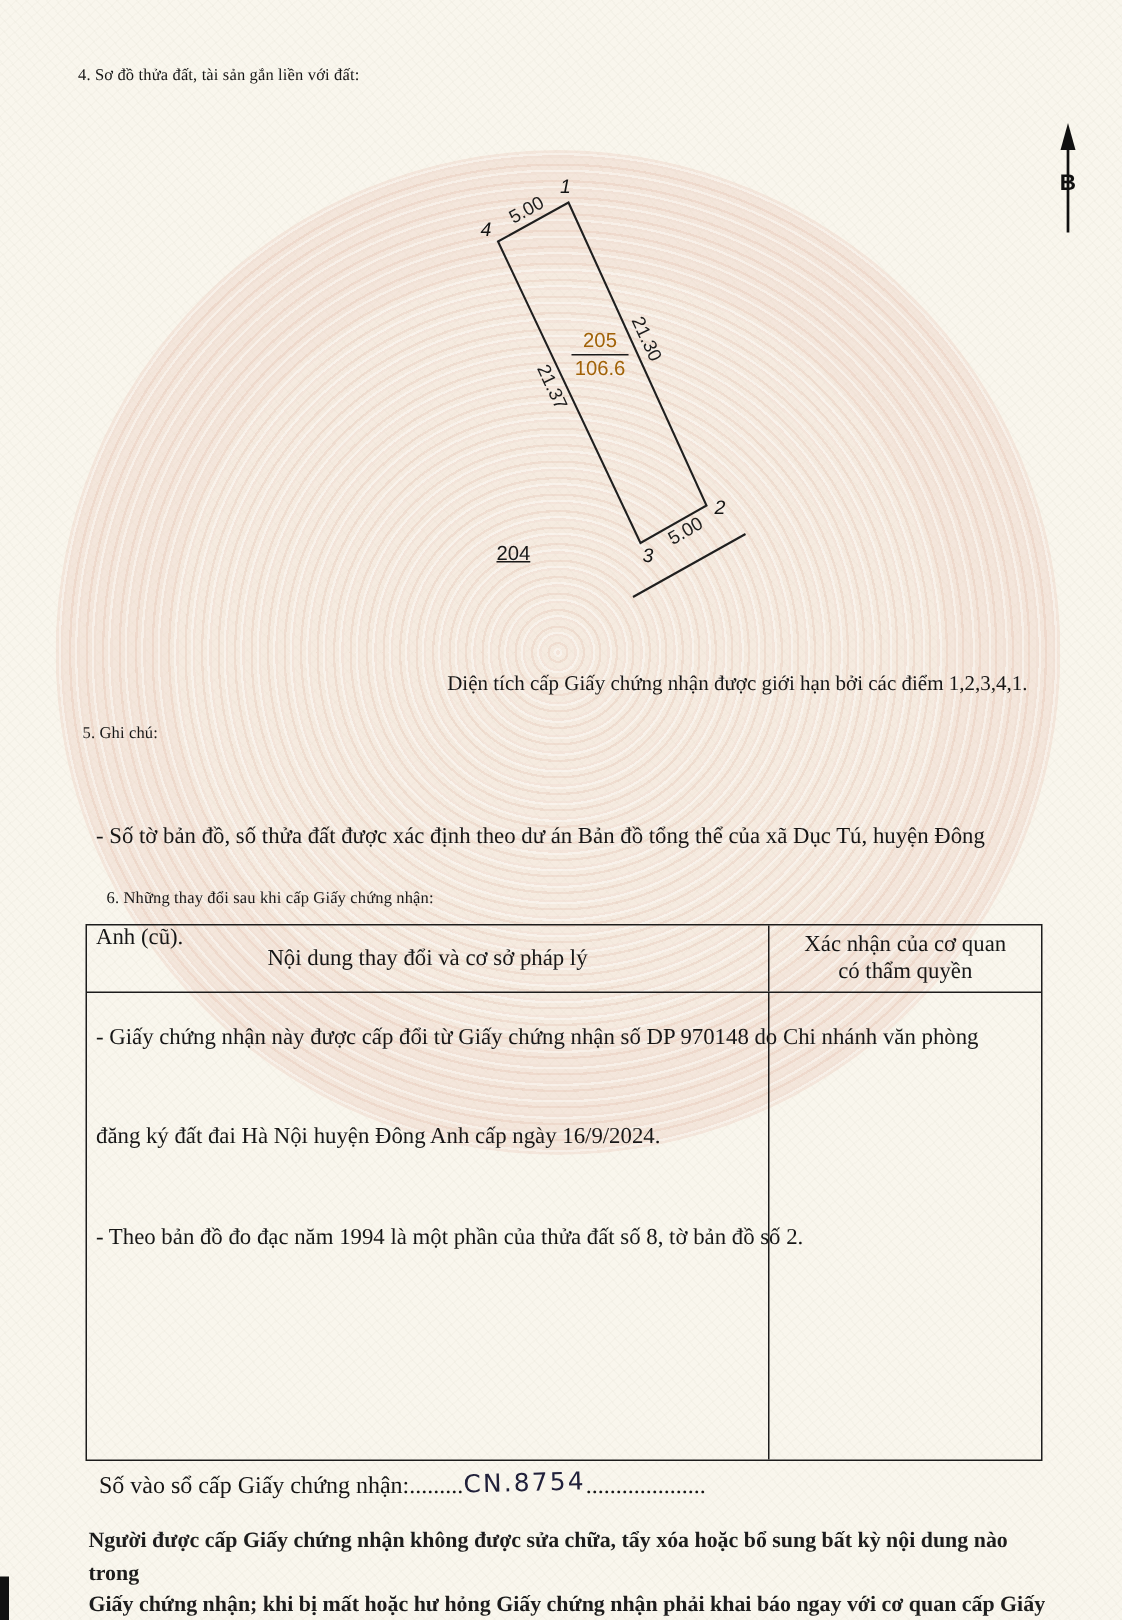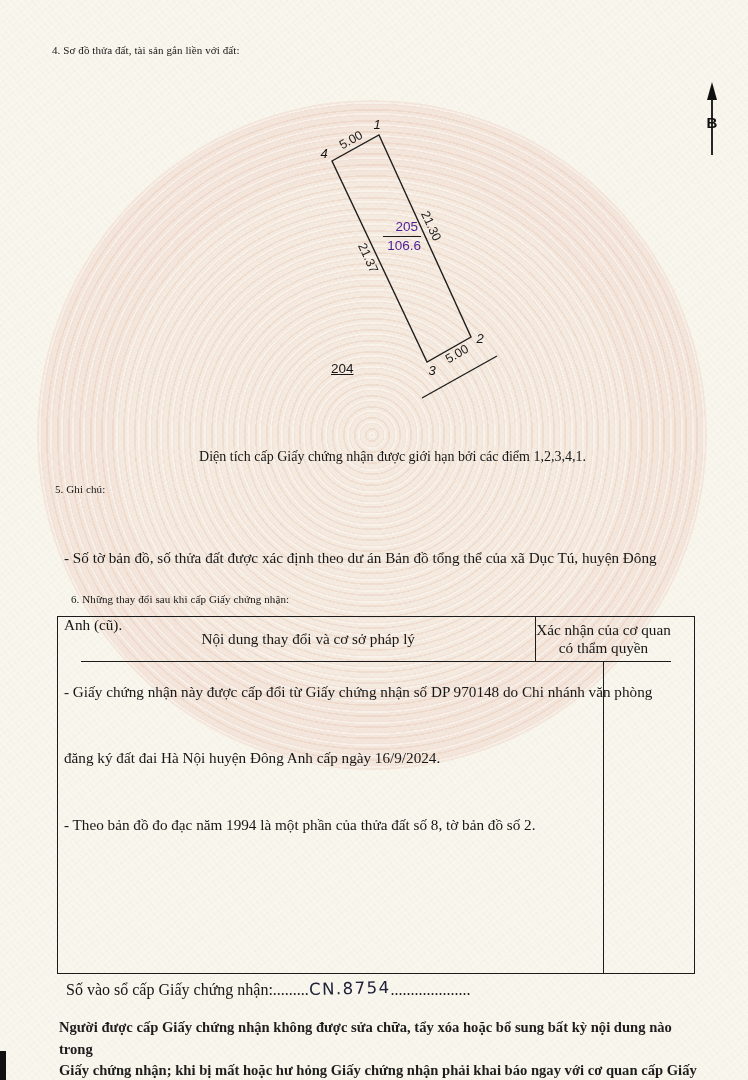--- a/index.html
+++ b/index.html
@@ -19,50 +19,50 @@
     background:
       repeating-radial-gradient(circle, rgba(216,158,134,.20) 0 1.5px, transparent 1.5px 5.5px),
       repeating-radial-gradient(circle, rgba(255,255,255,.40) 0 3px, transparent 3px 11px),
       radial-gradient(circle, rgba(234,202,186,.30) 0 54%, rgba(236,203,188,.42) 55% 72%, rgba(240,216,202,.25) 73% 99%, transparent 100%);
     -webkit-mask:radial-gradient(circle, #000 0 78%, transparent 99%);
     mask:radial-gradient(circle, #000 0 78%, transparent 99%);
     opacity:.85;
   }
   .title{font-weight:normal;font-size:11px;letter-spacing:.1px;}
   .bodyline{font-size:15.2px;line-height:18.8px;white-space:nowrap;margin-top:48px;}
-  .caption{font-size:14px;text-align:center;}
+  .caption{font-size:14px;text-align:right;}
   svg.lines{position:absolute;left:0;top:0;pointer-events:none;}
   .dimlabel{
     position:absolute;font-family:"Liberation Sans",sans-serif;font-size:12.5px;color:#1c1c1c;
     transform:translate(-50%,-50%);white-space:nowrap;
   }
   .rotA{transform:translate(-50%,-50%) rotate(-29deg);}
   .rotB{transform:translate(-50%,-50%) rotate(65deg);}
   .rotC{transform:translate(-50%,-50%) rotate(-30deg);}
   .ptlabel{
     position:absolute;font-family:"Liberation Sans",sans-serif;font-style:italic;
     font-size:13px;color:#141414;transform:translate(-50%,-50%);
   }
   .fraction{
-    position:absolute;left:379px;top:219px;width:42px;text-align:right;
-    font-family:"Liberation Sans",sans-serif;font-size:13.5px;color:#4c1d95;line-height:16px;
+    position:absolute;left:379px;top:219px;width:42px;text-align:center;
+    font-family:"Liberation Sans",sans-serif;font-size:13.5px;color:#a16207;line-height:16px;
   }
   .fraction .num{display:inline-block;padding:0 3px 1px 3px;border-bottom:1.4px solid #1b1b1b;min-width:32px;}
   .fraction .den{display:block;padding-top:1px;}
   .adjplot{
     position:absolute;left:331px;top:313px;font-family:"Liberation Sans",sans-serif;
     font-size:13.5px;color:#181818;text-decoration:underline;margin-top:48px;
   }
   .northB{
     position:absolute;left:712px;top:122px;transform:translate(-50%,-50%);
     font-family:"Liberation Sans",sans-serif;font-weight:bold;font-size:15px;color:#101010;
   }
   .tablebox{
     position:absolute;left:57px;top:616px;width:638px;height:358px;
-    border:1.6px solid #1c1c1c;display:flex;flex-direction:column;box-sizing:border-box;align-items:center;
+    border:1.6px solid #1c1c1c;display:flex;flex-direction:column;box-sizing:border-box;
   }
   .trow{display:flex;flex:0 0 auto;}
   .trow.header{height:44px;border-bottom:1.6px solid #1c1c1c;}
   .trow.bodyrow{flex:1 1 auto;}
   .tcell{box-sizing:border-box;display:flex;align-items:center;justify-content:center;text-align:center;}
   .c1{width:455px;border-right:1.6px solid #1c1c1c;}
   .c2{flex:1;}
   .thead{font-size:15.2px;line-height:18px;}
   .registry{position:absolute;left:66px;top:980px;font-size:16px;white-space:nowrap;}
   .handwrite{

